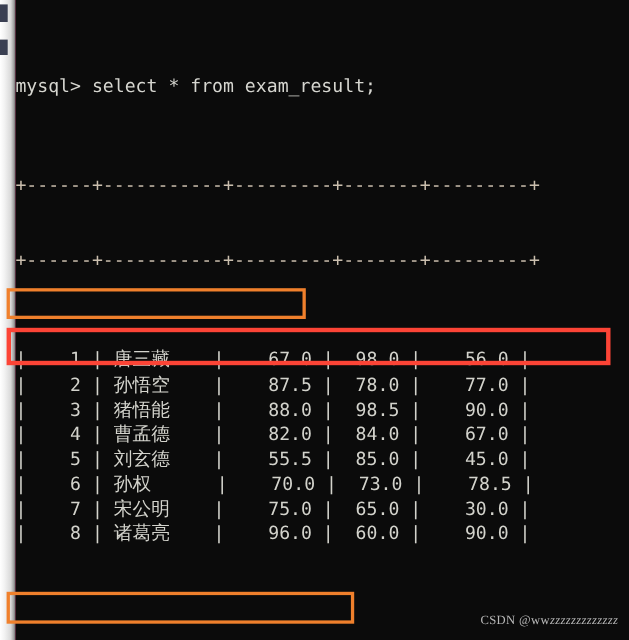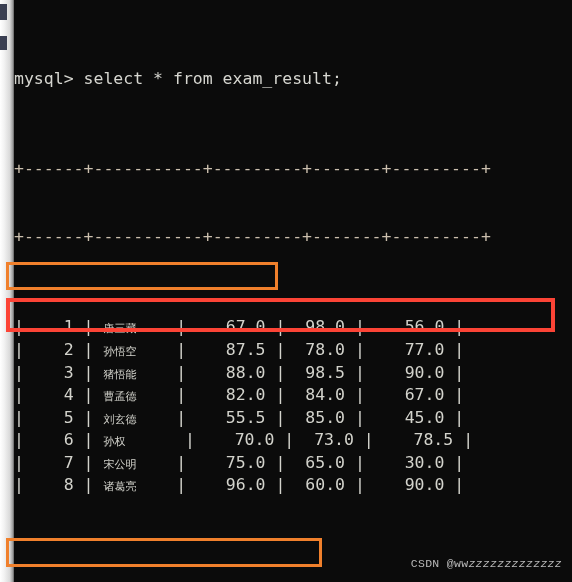--- a/index.html
+++ b/index.html
@@ -56,21 +56,21 @@
     height: 22.6px;
     white-space: pre;
     font-size: 16.5px;
     letter-spacing: 0px;
   }
   .rule {
     color: #cbbfae;
   }
   .cjk {
     font-family: Liberation Mono, monospace;
-    font-size: 11px;
+    font-size: 17px;
   }
   .promptline { color: #d6d6d0; }
 
   
   .annot {
     position: absolute;
     box-sizing: border-box;
     z-index: 9;
     pointer-events: none;
   }
@@ -94,21 +94,21 @@
     width: 316px;
     height: 29px;
     border: 3px solid #f0802c;
   }
 
   #watermark {
     position: absolute;
     right: 10px;
     bottom: 12px;
     color: #b9b9b9;
-    font-family: Liberation Mono, monospace;
+    font-family: Liberation Serif, serif;
     font-size: 11.5px;
     letter-spacing: 0.3px;
     z-index: 8;
     text-align: right;
   }
   #watermark .wz { font-style: italic; }
 </style>
 </head>
 <body>
 

